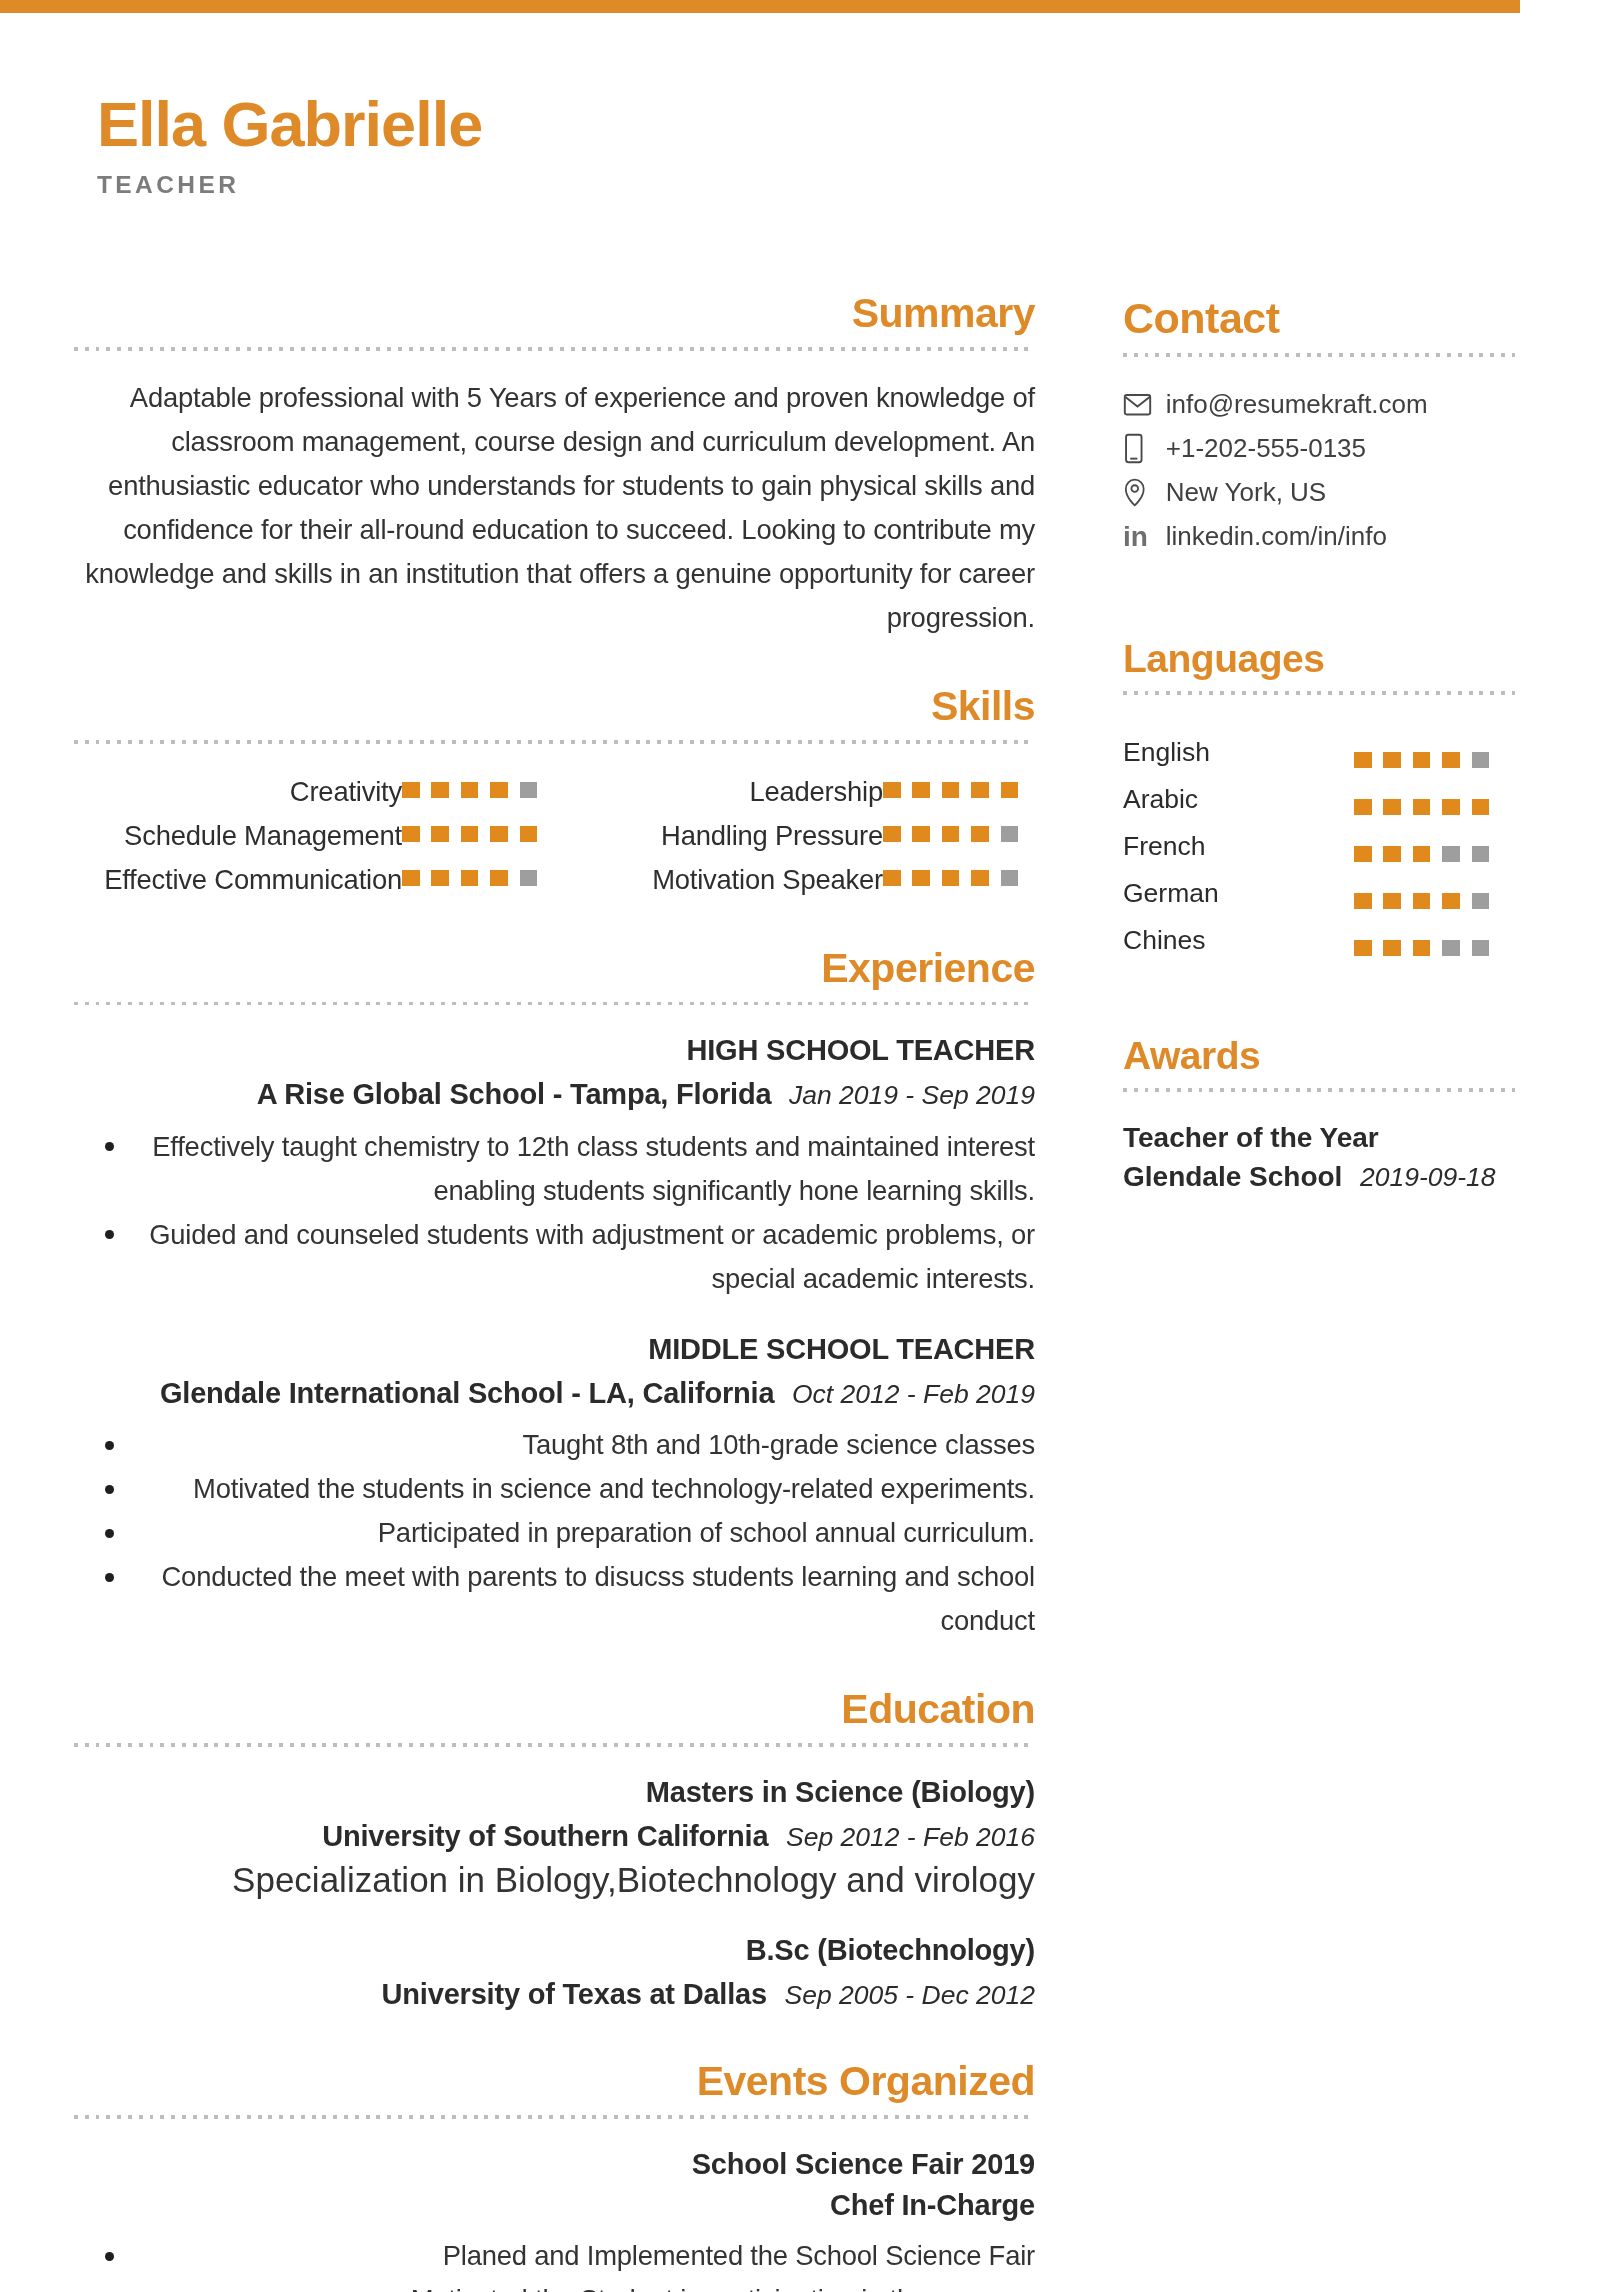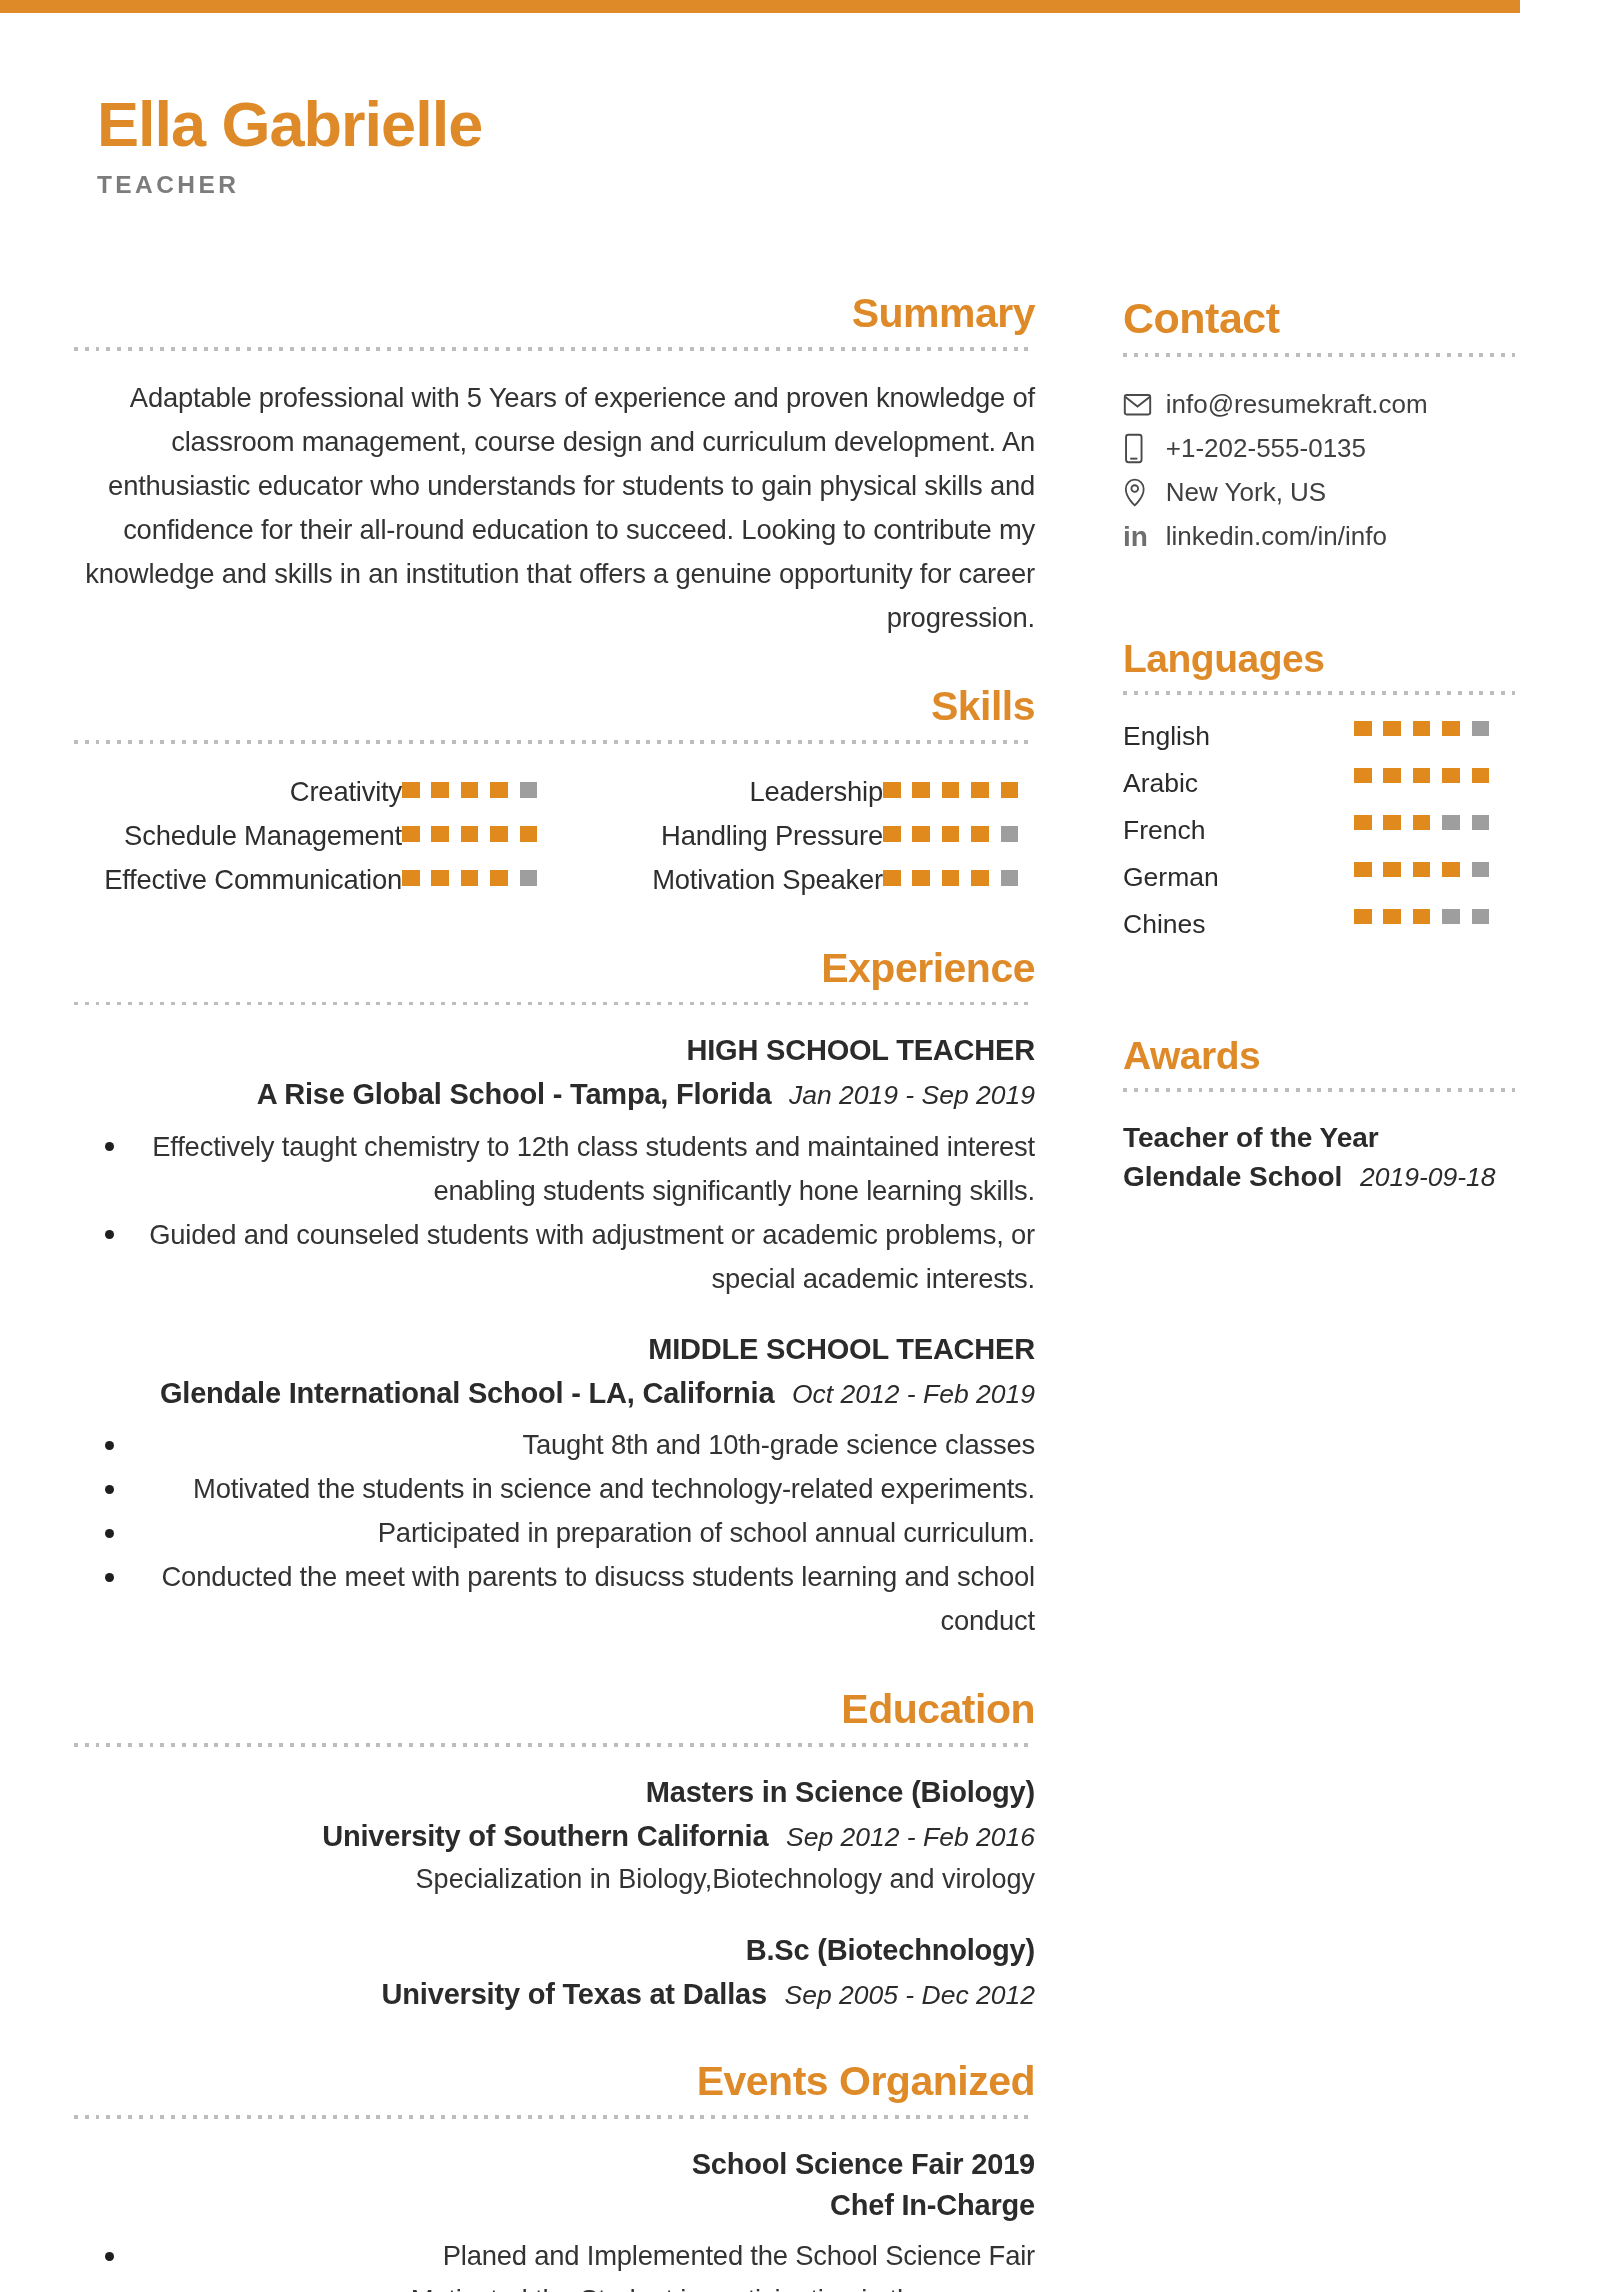--- a/index.html
+++ b/index.html
@@ -43,29 +43,29 @@
   .item-title { margin:0 0 4.9px 0; font-size:29px; font-weight:700; color:#2b2b2b; line-height:39px; letter-spacing:-0.2px; }
   .subline { font-size:29px; font-weight:700; color:#2b2b2b; line-height:39px; letter-spacing:-0.2px; }
   .date { font-size:26.5px; font-weight:400; font-style:italic; margin-left:17.6px; color:#2b2b2b; letter-spacing:0; }
 
   ul.bullets { list-style:none; margin:9.8px 0 0 0; padding:0 0 0 65px; }
   ul.bullets li { position:relative; font-size:27.4px; line-height:44px; color:#333333; letter-spacing:-0.2px; }
   ul.bullets li::before { content:""; position:absolute; left:-34px; top:17.6px;
                           width:8.8px; height:8.8px; border-radius:50%; background:#1f1f1f; }
 
   .edu { margin-bottom:31px; }
-  .edu-note { margin:2.9px 0 0 0; font-size:27px; line-height:41px; color:#333333; }
+  .edu-note { margin:2.9px 0 0 0; font-size:35px; line-height:41px; color:#333333; }
 
   .c-row { display:flex; align-items:center; height:44px; }
   .c-icon { width:35px; display:flex; justify-content:flex-start; align-items:center; flex:0 0 35px; }
   .c-icon svg { stroke:#4a4a4a; fill:none; stroke-width:1.6; }
   .c-text { font-size:26px; color:#404040; margin-left:7.8px; }
   .in-glyph { font-size:28px; font-weight:800; color:#6f6f6f; line-height:1; }
 
-  .lang-row { display:flex; align-items:flex-start; height:47px;gap:28px; }
+  .lang-row { display:flex; align-items:flex-end; height:47px;gap:28px; }
   .lang-label { width:203px; font-size:26.5px; color:#2b2b2b; }
 
   .aw-line { font-size:28px; font-weight:700; color:#2b2b2b; line-height:39px; }
 </style>
 </head>
 <body>
 
 <div class="page">
   <div class="topbar"></div>
 

